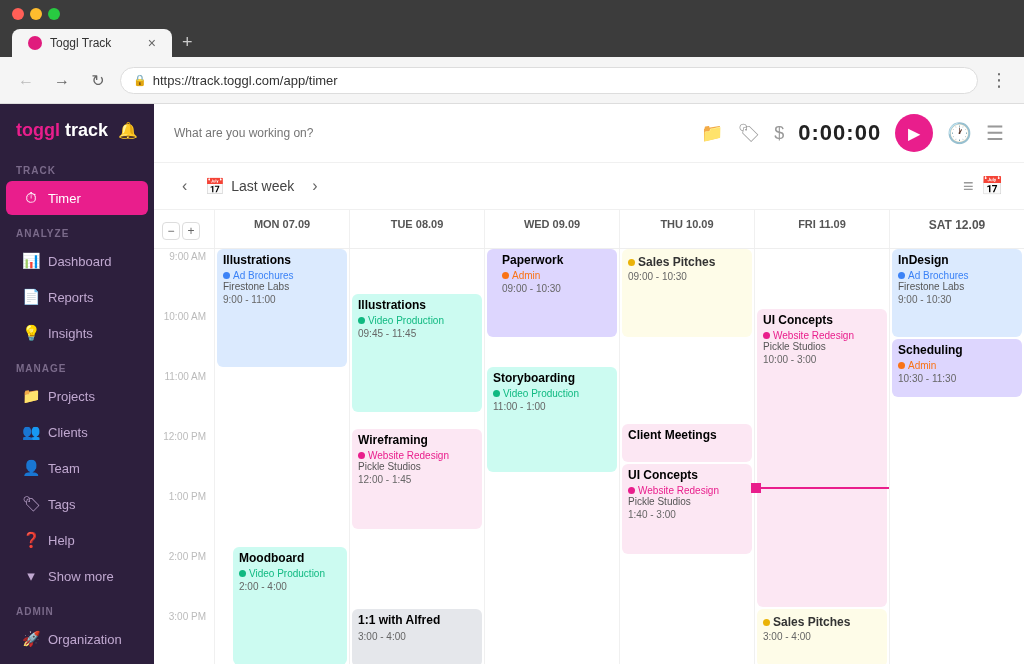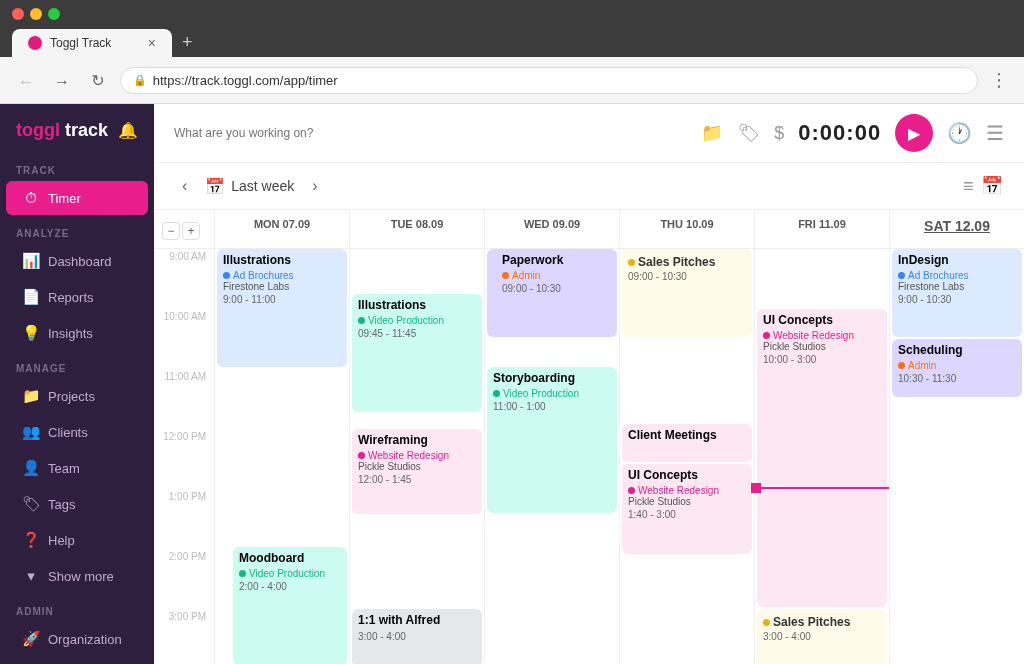--- a/index.html
+++ b/index.html
@@ -229,21 +229,21 @@
         <div class="day-header">
           <div style="font-weight:600;font-size:11px;color:#555;">WED 09.09</div>
         </div>
         <div class="day-header">
           <div style="font-weight:600;font-size:11px;color:#555;">THU 10.09</div>
         </div>
         <div class="day-header">
           <div style="font-weight:600;font-size:11px;color:#555;">FRI 11.09</div>
         </div>
         <div class="day-header">
-          <div style="font-weight:600;font-size:14px;color:#555;text-decoration:underline;">SAT 12.09</div>
+          <div style="font-weight:600;font-size:12px;color:#555;">SAT 12.09</div>
         </div>
       </div>
 
       <div class="calendar-body">
 
         <div class="time-labels">
           <div class="time-label">9:00 AM</div>
           <div class="time-label">10:00 AM</div>
           <div class="time-label">11:00 AM</div>
           <div class="time-label">12:00 PM</div>
@@ -279,21 +279,21 @@
 
           <div class="event-block" style="top:45px;height:118px;background:#ccfbf1;left:2px;right:2px;">
             <div class="event-dark-title">Illustrations</div>
             <div class="event-dark-tag">
               <span class="event-dot" style="background:#10b981;"></span>
               <span style="color:#10b981;font-size:10px;">Video Production</span>
             </div>
             <div class="event-dark-time">09:45 - 11:45</div>
           </div>
 
-          <div class="event-block" style="top:180px;height:85px;background:#fce7f3;left:2px;right:2px;">
+          <div class="event-block" style="top:180px;height:100px;background:#fce7f3;left:2px;right:2px;">
             <div class="event-dark-title">Wireframing</div>
             <div class="event-dark-tag">
               <span class="event-dot" style="background:#e91e8c;"></span>
               <span style="color:#e91e8c;font-size:10px;">Website Redesign</span>
             </div>
             <div style="font-size:10px;color:#555;">Pickle Studios</div>
             <div class="event-dark-time">12:00 - 1:45</div>
           </div>
 
           <div class="event-block" style="top:360px;height:58px;background:#e5e7eb;left:2px;right:2px;">
@@ -306,21 +306,21 @@
 
           <div class="event-block" style="top:0px;height:88px;background:#ddd6fe;left:2px;right:2px;padding-left:15px;">
             <div class="event-dark-title">Paperwork</div>
             <div class="event-dark-tag">
               <span class="event-dot" style="background:#f97316;"></span>
               <span style="color:#f97316;font-size:10px;">Admin</span>
             </div>
             <div class="event-dark-time">09:00 - 10:30</div>
           </div>
 
-          <div class="event-block" style="top:118px;height:146px;background:#ccfbf1;left:2px;right:2px;">
+          <div class="event-block" style="top:118px;height:105px;background:#ccfbf1;left:2px;right:2px;">
             <div class="event-dark-title">Storyboarding</div>
             <div class="event-dark-tag">
               <span class="event-dot" style="background:#10b981;"></span>
               <span style="color:#10b981;font-size:10px;">Video Production</span>
             </div>
             <div class="event-dark-time">11:00 - 1:00</div>
           </div>
 
         </div>
 

